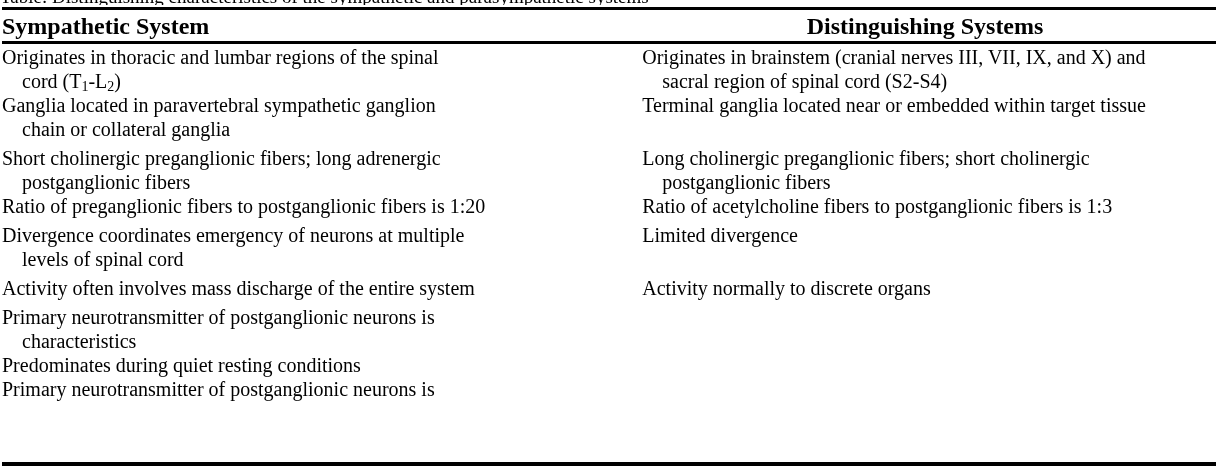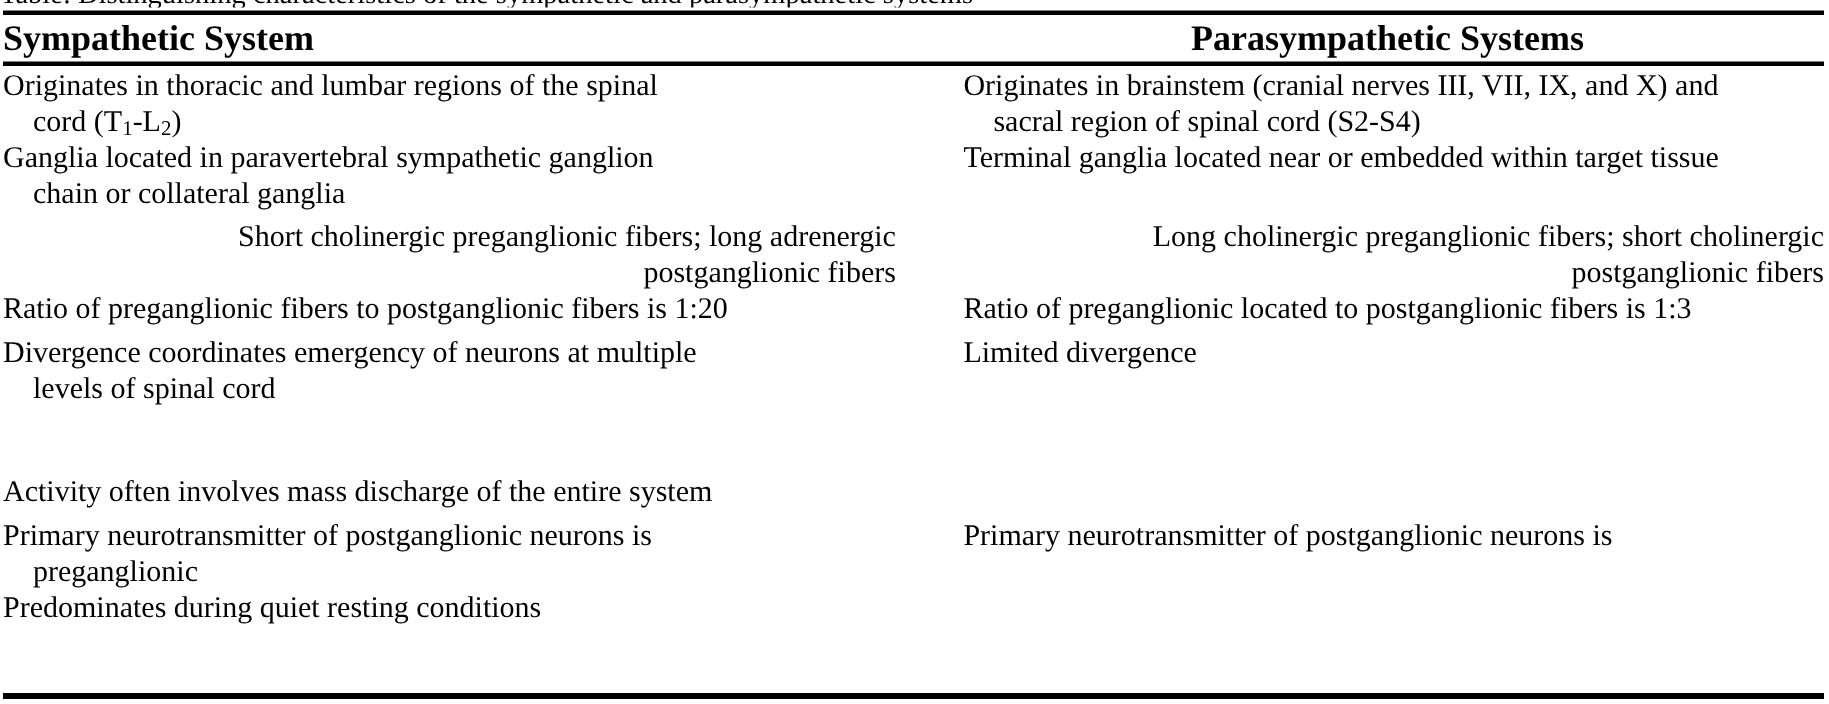--- a/index.html
+++ b/index.html
@@ -90,21 +90,21 @@
   </style>
 </head>
 <body>
 
 <div class="caption-fragment">Table: Distinguishing characteristics of the sympathetic and parasympathetic systems</div>
 
 <div class="rule top"></div>
 
 <div class="header">
   <span class="col-left">Sympathetic System</span>
-  <span class="col-right">Parasympathetic Systems</span>
+  <span class="col-right">Distinguishing Systems</span>
 </div>
 
 <div class="rule head"></div>
 
 <div class="rows" id="rows">
     <div class="row" style="height: 48px;">
       <div class="cell left">
         <span class="line">Originates in thoracic and lumbar regions of the spinal</span>
         <span class="line indent">cord (T<sub>1</sub>-L<sub>2</sub>)</span>
       </div>
@@ -115,56 +115,59 @@
     </div>
     <div class="row" style="height: 53px;">
       <div class="cell left">
         <span class="line">Ganglia located in paravertebral sympathetic ganglion</span>
         <span class="line indent">chain or collateral ganglia</span>
       </div>
       <div class="cell right">
         <span class="line">Terminal ganglia located near or embedded within target tissue</span>
       </div>
     </div>
-    <div class="row" style="height: 48px; text-align: right;">
+    <div class="row" style="height: 48px;">
       <div class="cell left">
         <span class="line">Short cholinergic preganglionic fibers; long adrenergic</span>
         <span class="line indent">postganglionic fibers</span>
       </div>
       <div class="cell right">
         <span class="line">Long cholinergic preganglionic fibers; short cholinergic</span>
         <span class="line indent">postganglionic fibers</span>
       </div>
     </div>
     <div class="row" style="height: 29px;">
       <div class="cell left">
         <span class="line">Ratio of preganglionic fibers to postganglionic fibers is 1:20</span>
       </div>
       <div class="cell right">
-        <span class="line">Ratio of preganglionic located to postganglionic fibers is 1:3</span>
+        <span class="line">Ratio of acetylcholine fibers to postganglionic fibers is 1:3</span>
       </div>
     </div>
     <div class="row" style="height: 53px;">
       <div class="cell left">
         <span class="line">Divergence coordinates emergency of neurons at multiple</span>
         <span class="line indent">levels of spinal cord</span>
       </div>
       <div class="cell right">
         <span class="line">Limited divergence</span>
       </div>
     </div>
-    <div class="row" style="height: 29px; margin-top: 40px;">
+    <div class="row" style="height: 29px;">
       <div class="cell left">
         <span class="line">Activity often involves mass discharge of the entire system</span>
       </div>
+      <div class="cell right">
+        <span class="line">Activity normally to discrete organs</span>
+      </div>
     </div>
-    <div class="row" style="height: 48px;">
+    <div class="row" style="height: 48px; flex-direction: column;">
       <div class="cell left">
         <span class="line">Primary neurotransmitter of postganglionic neurons is</span>
-        <span class="line indent">preganglionic</span>
+        <span class="line indent">characteristics</span>
       </div>
       <div class="cell right">
         <span class="line">Primary neurotransmitter of postganglionic neurons is</span>
       </div>
     </div>
     <div class="row" style="height: 52px;">
       <div class="cell right">
         <span class="line">Predominates during quiet resting conditions</span>
       </div>
     </div>

